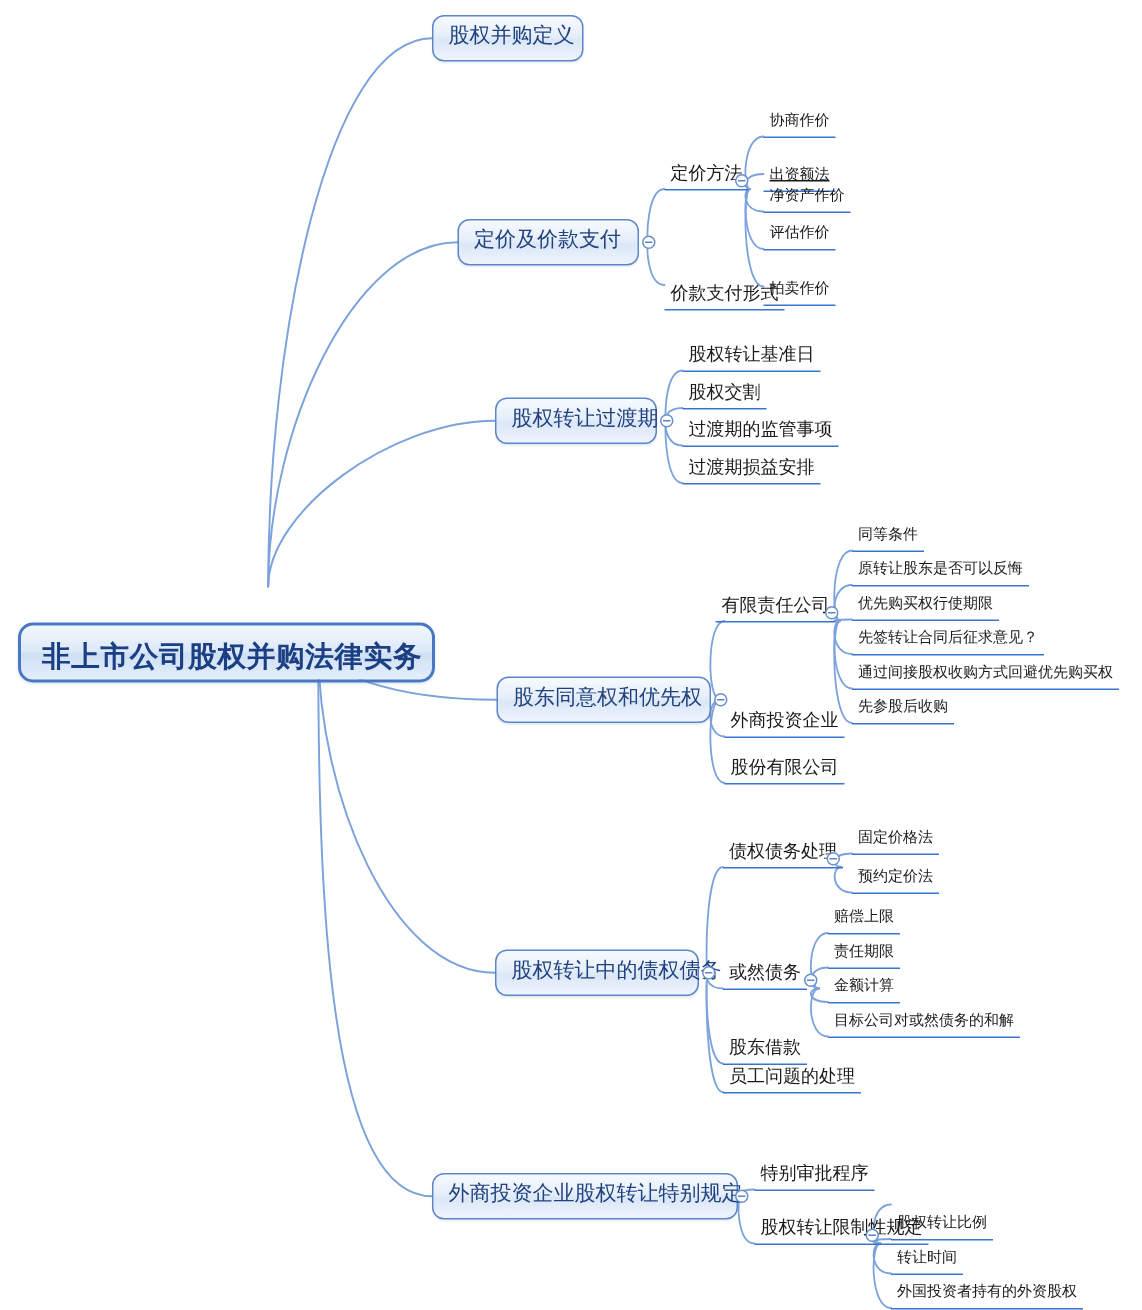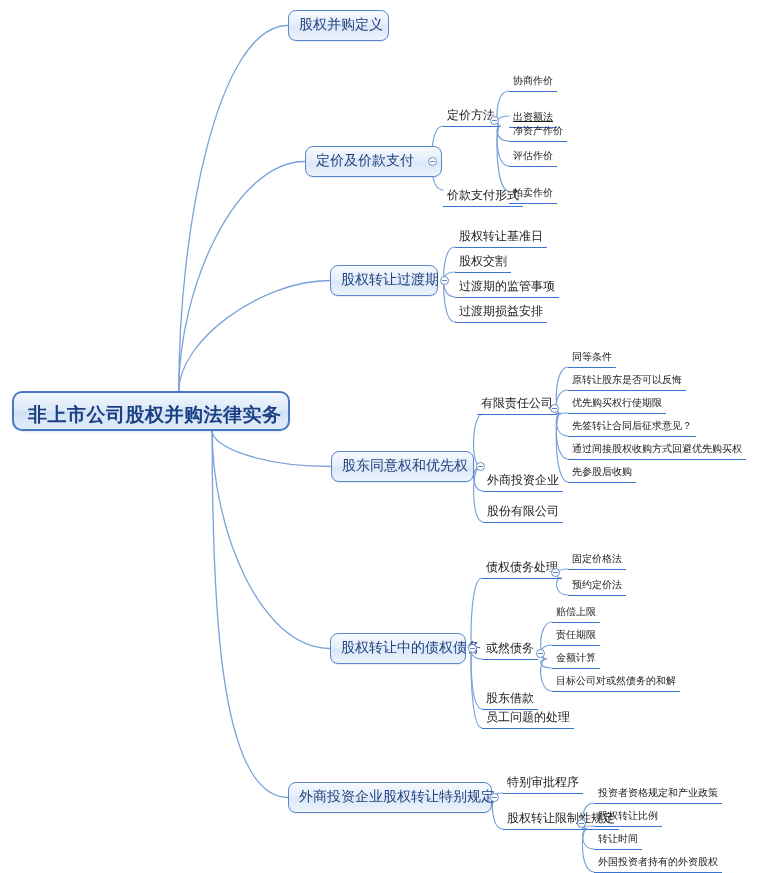--- a/index.html
+++ b/index.html
@@ -36,20 +36,21 @@
   .node.root {
     border: 2px solid #4a77c4;
     border-radius: 10px;
     background: linear-gradient(to bottom, #f2f7fd 0%, #dde9f8 48%, #cfe0f5 52%, #e3eefb 100%);
     color: #1b3f82;
     font-weight: bold;
     font-size: 19px;
     padding: 9px 14px 10px 14px;
     letter-spacing: 0.5px;
     box-shadow: 0 1px 2px rgba(70,110,170,0.18);
+    margin-top: 24px;
   }
   
   .node.lvl1 {
     border: 1.4px solid #5b86ca;
     border-radius: 8px;
     background: linear-gradient(to bottom, #f7fafe 0%, #e6eefa 45%, #dbe7f7 55%, #eef4fd 100%);
     color: #20427f;
     font-size: 14px;
     padding: 6px 10px 7px 10px;
     box-shadow: 0 1px 1px rgba(70,110,170,0.14);
@@ -144,21 +145,21 @@
       <path d="M487,829 L663,829" fill="none" stroke="rgba(0,0,0,0)" stroke-width="0.1" stroke-linecap="round"></path>
       <path d="M587,829 C580,829 580,803 594,803" fill="none" stroke="#7ba2da" stroke-width="1.2" stroke-linecap="round"></path>
       <path d="M587,829 C580,829 580,826 594,826" fill="none" stroke="#7ba2da" stroke-width="1.2" stroke-linecap="round"></path>
       <path d="M587,829 C580,829 580,849 594,849" fill="none" stroke="#7ba2da" stroke-width="1.2" stroke-linecap="round"></path>
       <path d="M587,829 C580,829 580,872 594,872" fill="none" stroke="#7ba2da" stroke-width="1.2" stroke-linecap="round"></path>
       <path d="M494,797.5 C491,797.5 491,793 503,793" fill="none" stroke="#7ba2da" stroke-width="1.2" stroke-linecap="round"></path>
       <path d="M494,797.5 C491,797.5 491,829 503,829" fill="none" stroke="#7ba2da" stroke-width="1.2" stroke-linecap="round"></path>
     </svg>
 <div class="node root" style="left: 12px; top: 391px; width: 278px; height: 40px; line-height: 24px;">非上市公司股权并购法律实务</div>
     <div class="node lvl1" style="left: 288px; top: 10px; width: 101px; height: 31px; line-height: 15px;">股权并购定义</div>
-    <div class="node lvl1" style="left: 305px; top: 146px; width: 137px; height: 31px; line-height: 15px;">定价及价款支付</div>
+    <div class="node lvl1" style="left: 305px; top: 146px; width: 121px; height: 31px; line-height: 15px;">定价及价款支付</div>
     <div class="toggle" style="left: 428px; top: 157px;"></div>
     <div class="node leaf" style="left: 443px; top: 108px;">定价方法</div>
     <div class="toggle" style="left: 490px; top: 116px;"></div>
     <div class="node leaf l3" style="left: 509px; top: 73px;">协商作价</div>
     <div class="node leaf l3" style="left: 509px; top: 109px; text-decoration: underline;">出资额法</div>
     <div class="node leaf l3" style="left: 509px; top: 123px;">净资产作价</div>
     <div class="node leaf l3" style="left: 509px; top: 148px;">评估作价</div>
     <div class="node leaf l3" style="left: 509px; top: 185px;">拍卖作价</div>
     <div class="node leaf" style="left: 443px; top: 188px;">价款支付形式</div>
     <div class="node lvl1" style="left: 330px; top: 265px; width: 108px; height: 31px; line-height: 15px;">股权转让过渡期</div>
@@ -191,17 +192,16 @@
     <div class="node leaf l3" style="left: 552px; top: 627px;">责任期限</div>
     <div class="node leaf l3" style="left: 552px; top: 650px;">金额计算</div>
     <div class="node leaf l3" style="left: 552px; top: 673px;">目标公司对或然债务的和解</div>
     <div class="node leaf" style="left: 482px; top: 691px;">股东借款</div>
     <div class="node leaf" style="left: 482px; top: 710px;">员工问题的处理</div>
     <div class="node lvl1" style="left: 288px; top: 782px; width: 204px; height: 31px; line-height: 15px;">外商投资企业股权转让特别规定</div>
     <div class="toggle" style="left: 490px; top: 793px;"></div>
     <div class="node leaf" style="left: 503px; top: 775px;">特别审批程序</div>
     <div class="node leaf" style="left: 503px; top: 811px;">股权转让限制性规定</div>
     <div class="toggle" style="left: 577px; top: 819px;"></div>
-    <div class="node leaf l3" style="left: 594px; top: 785px;">投资者资格规定和产业政策</div>
     <div class="node leaf l3" style="left: 594px; top: 808px;">股权转让比例</div>
     <div class="node leaf l3" style="left: 594px; top: 831px;">转让时间</div>
     <div class="node leaf l3" style="left: 594px; top: 854px;">外国投资者持有的外资股权</div>
   </div>
 
 </body></html>

